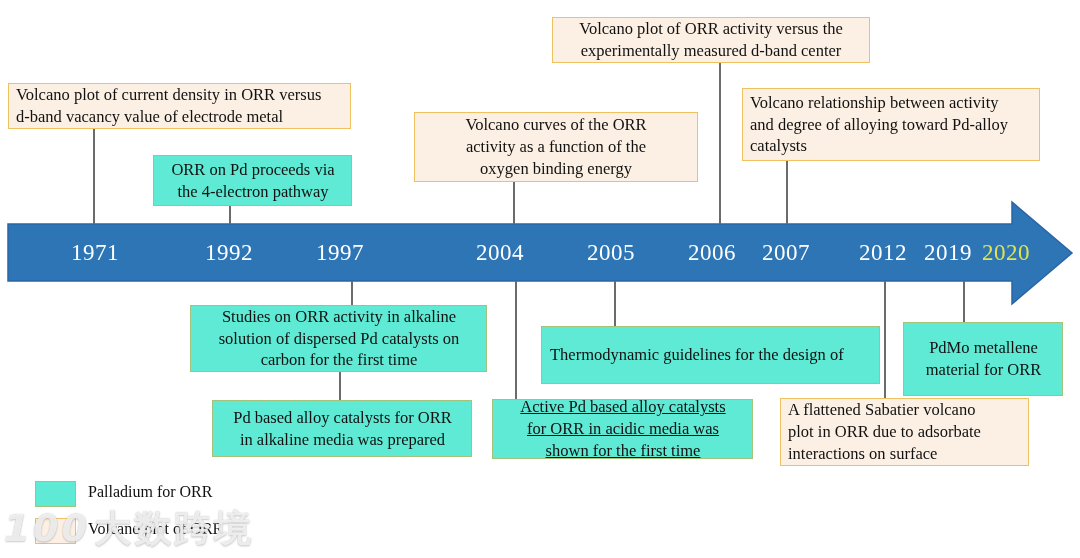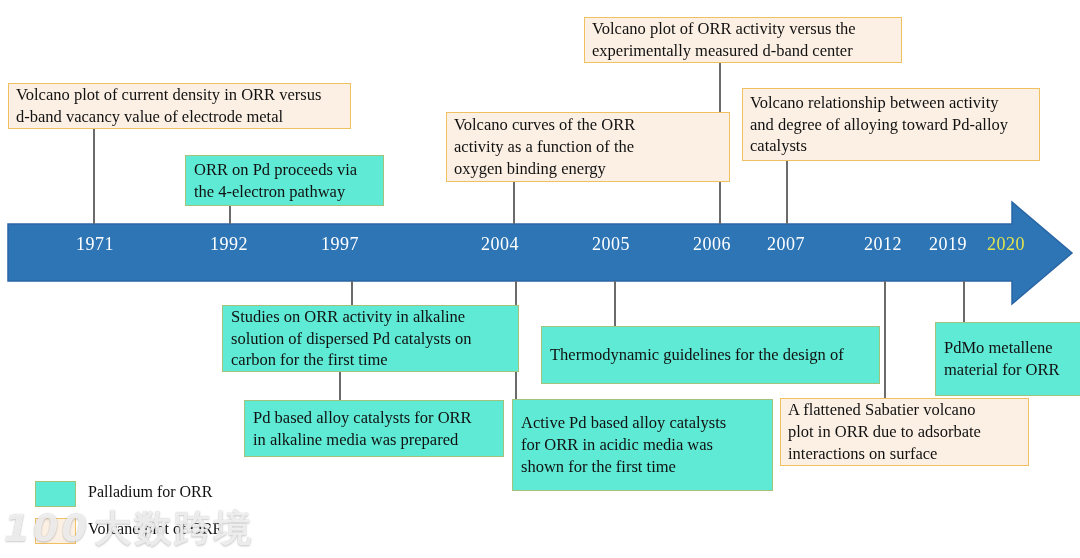--- a/index.html
+++ b/index.html
@@ -2,30 +2,30 @@
 <html><head>
 <meta charset="utf-8">
 <style>
   html,body{margin:0;padding:0;background:#ffffff;}
   .stage{
     position:relative;width:1080px;height:558px;background:#ffffff;overflow:hidden;
     font-family:"Liberation Serif","DejaVu Serif",serif;color:#111;
   }
   .arrow-svg{position:absolute;left:0;top:0;}
   .year{
-    position:absolute;top:244px;transform:translate(-50%,-50%);
-    color:#ffffff;font-size:18px;letter-spacing:.5px;white-space:nowrap;font-family:Liberation Serif, serif;
+    position:absolute;top:253px;transform:translate(-50%,-50%);
+    color:#ffffff;font-size:23px;letter-spacing:.5px;white-space:nowrap;font-family:Liberation Serif, serif;
   }
   .year.highlight{color:#E1E44F;}
   .evbox{
     position:absolute;display:flex;flex-direction:column;justify-content:center;
     font-size:16.5px;line-height:1.32;padding:3px 7px;box-sizing:border-box;
   }
   .evbox span{display:block;}
-  .evbox.center{align-items:flex-start;text-align:center;margin-left:32px;}
+  .evbox.center{align-items:center;text-align:center;}
   .evbox.left{align-items:flex-start;text-align:left;}
   .volcano{background:#FCF0E4;border:1.5px solid #F0C161;}
   .palladium{background:#5eead4;border:1.5px solid #A3C27C;padding-left:8px;}
   .connector{position:absolute;width:1.5px;background:#6b6b6b;}
   .legend-swatch{position:absolute;width:41px;height:26px;box-sizing:border-box;}
   .legend-label{position:absolute;font-size:16px;white-space:nowrap;}
   .watermark{
     position:absolute;left:4px;top:504px;z-index:6;pointer-events:none;
     font-family:"DejaVu Sans","Liberation Sans",sans-serif;font-weight:bold;
     font-size:37px;letter-spacing:3px;color:rgba(255,255,255,0.78);
@@ -98,21 +98,21 @@
     <span>Studies on ORR activity in alkaline</span>
     <span>solution of dispersed Pd catalysts on</span>
     <span>carbon for the first time</span>
   </div>
 
   <div class="evbox palladium center" style="left:212px;top:400px;width:260px;height:57px;">
     <span>Pd based alloy catalysts for ORR</span>
     <span>in alkaline media was prepared</span>
   </div>
 
-  <div class="evbox palladium center" style="left:480px;top:399px;width:261px;height:92px;">
+  <div class="evbox palladium center" style="left:492px;top:399px;width:261px;height:60px;text-decoration:underline;">
     <span>Active Pd based alloy catalysts</span>
     <span>for ORR in acidic media was</span>
     <span>shown for the first time</span>
   </div>
 
   <div class="evbox palladium left" style="left:541px;top:326px;width:339px;height:58px;">
     <span>Thermodynamic guidelines for the design of</span>
   </div>
 
   <div class="evbox volcano left" style="left:780px;top:398px;width:249px;height:68px;">

